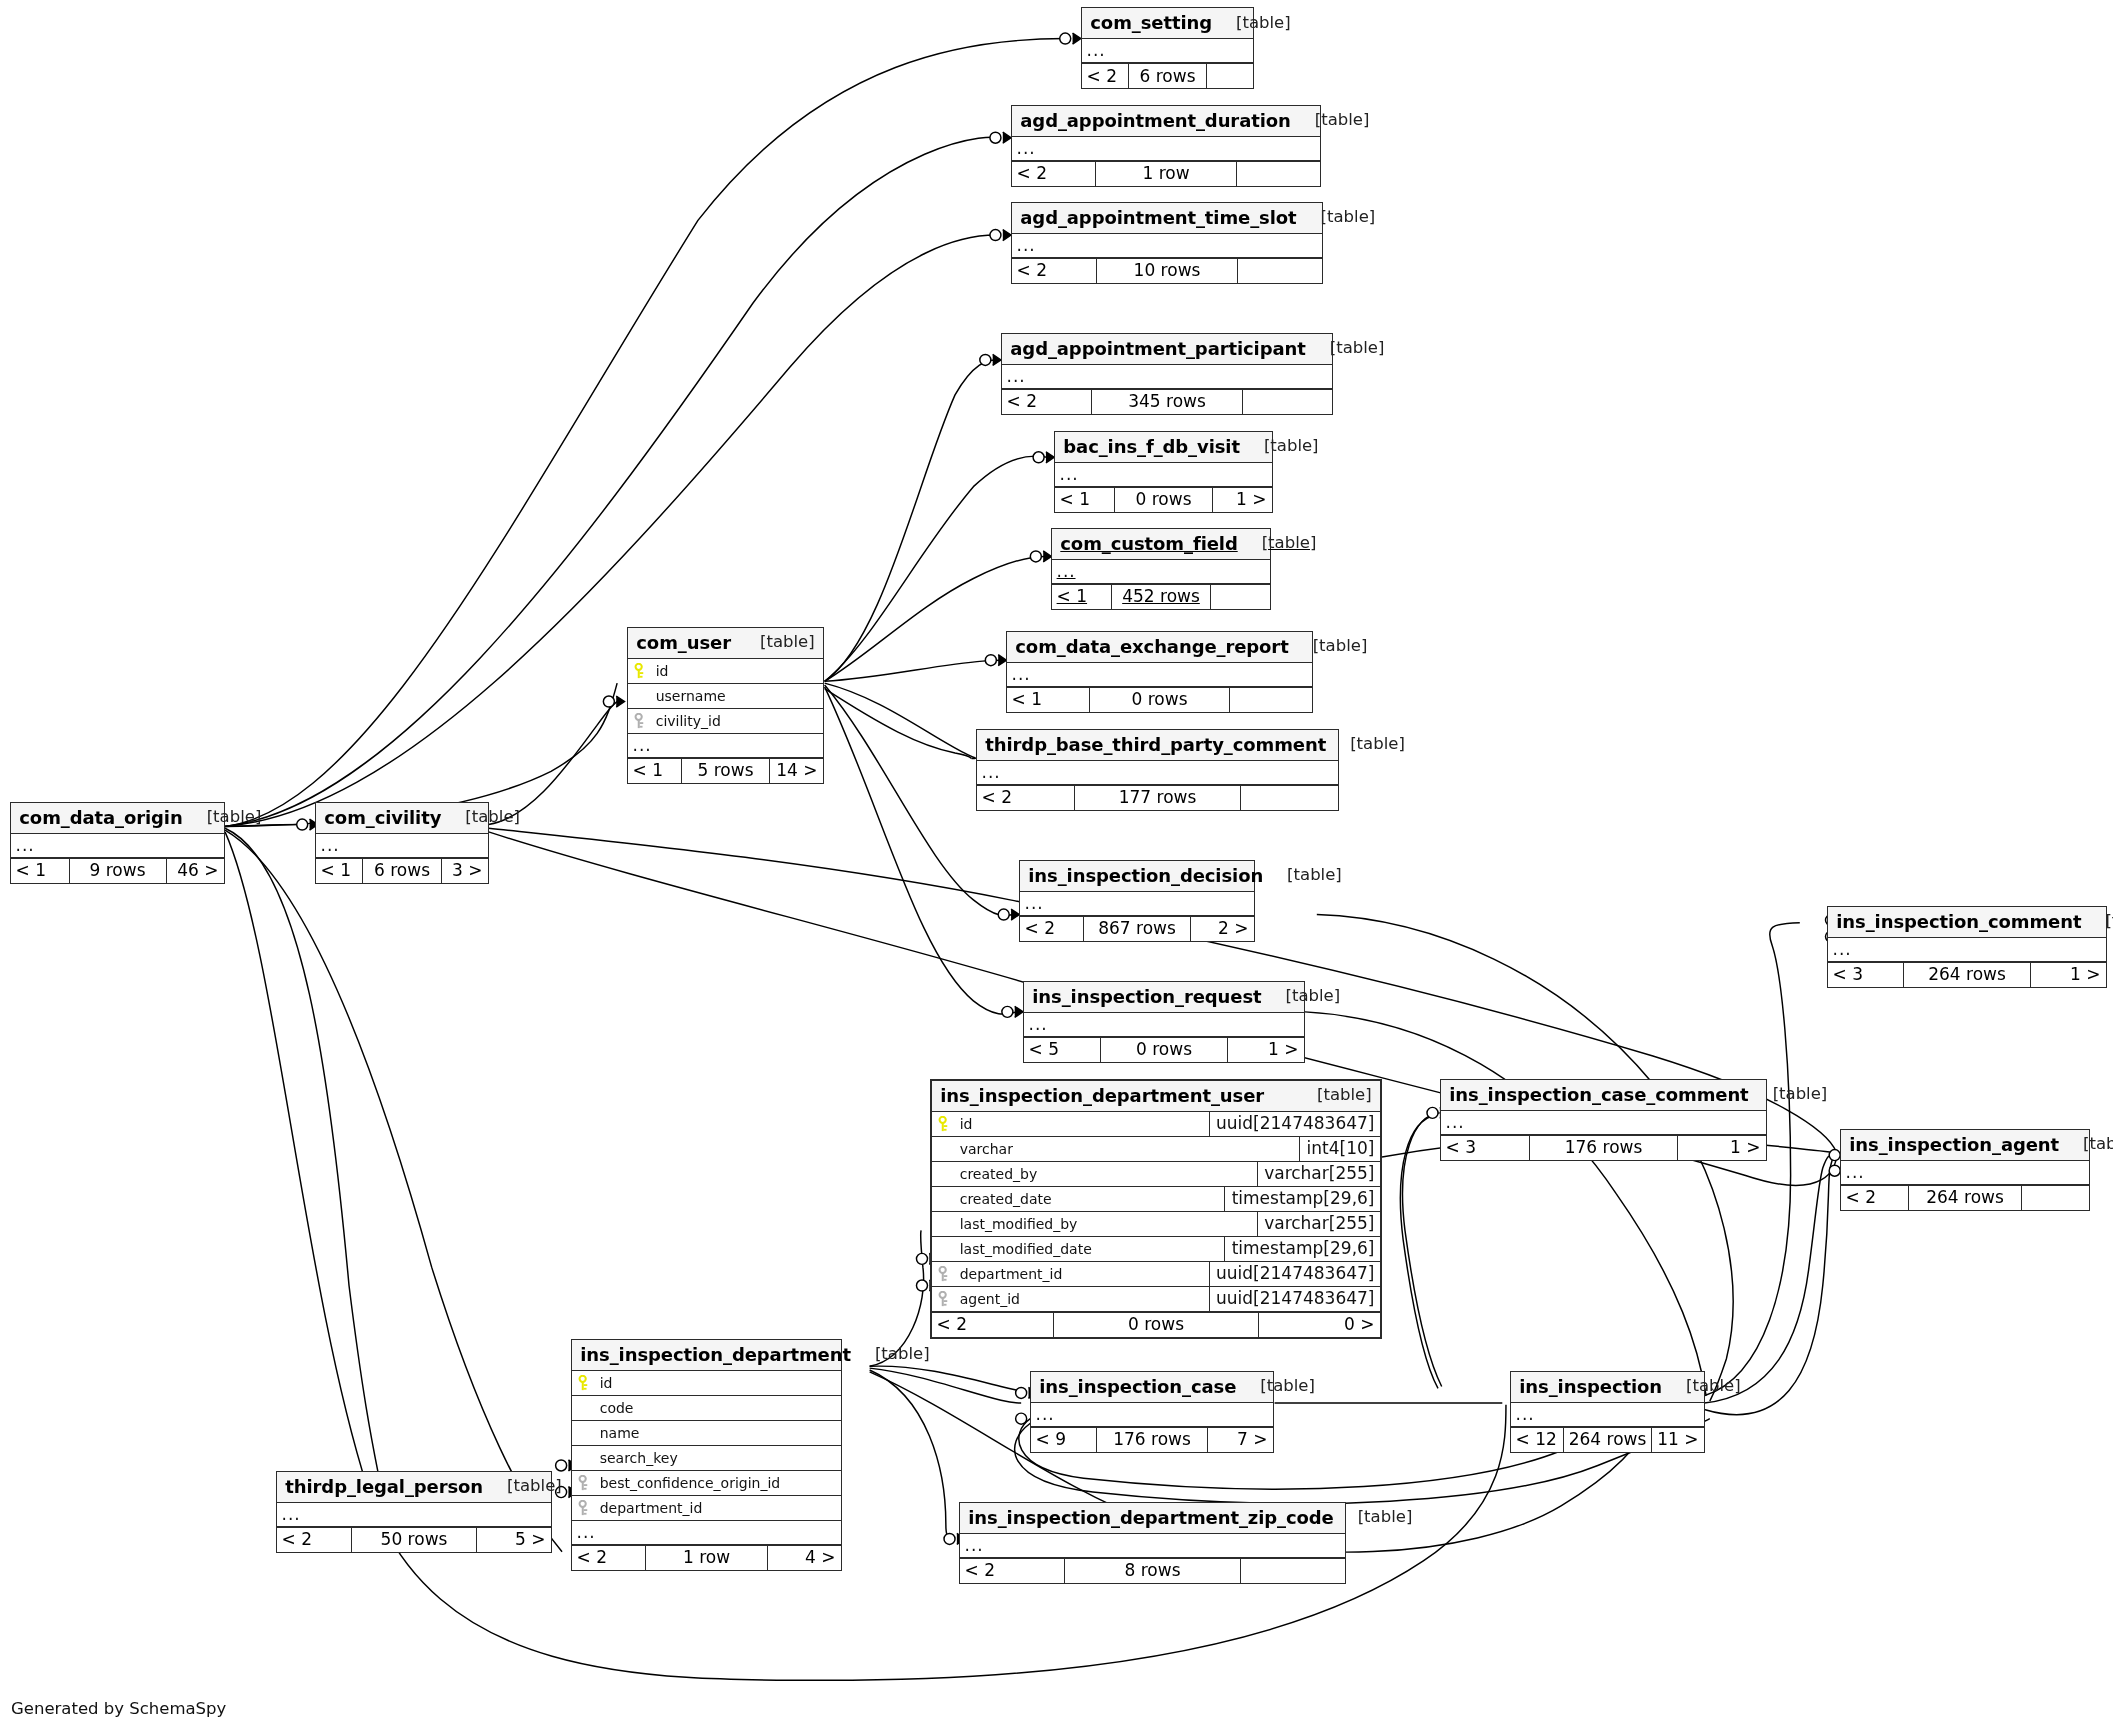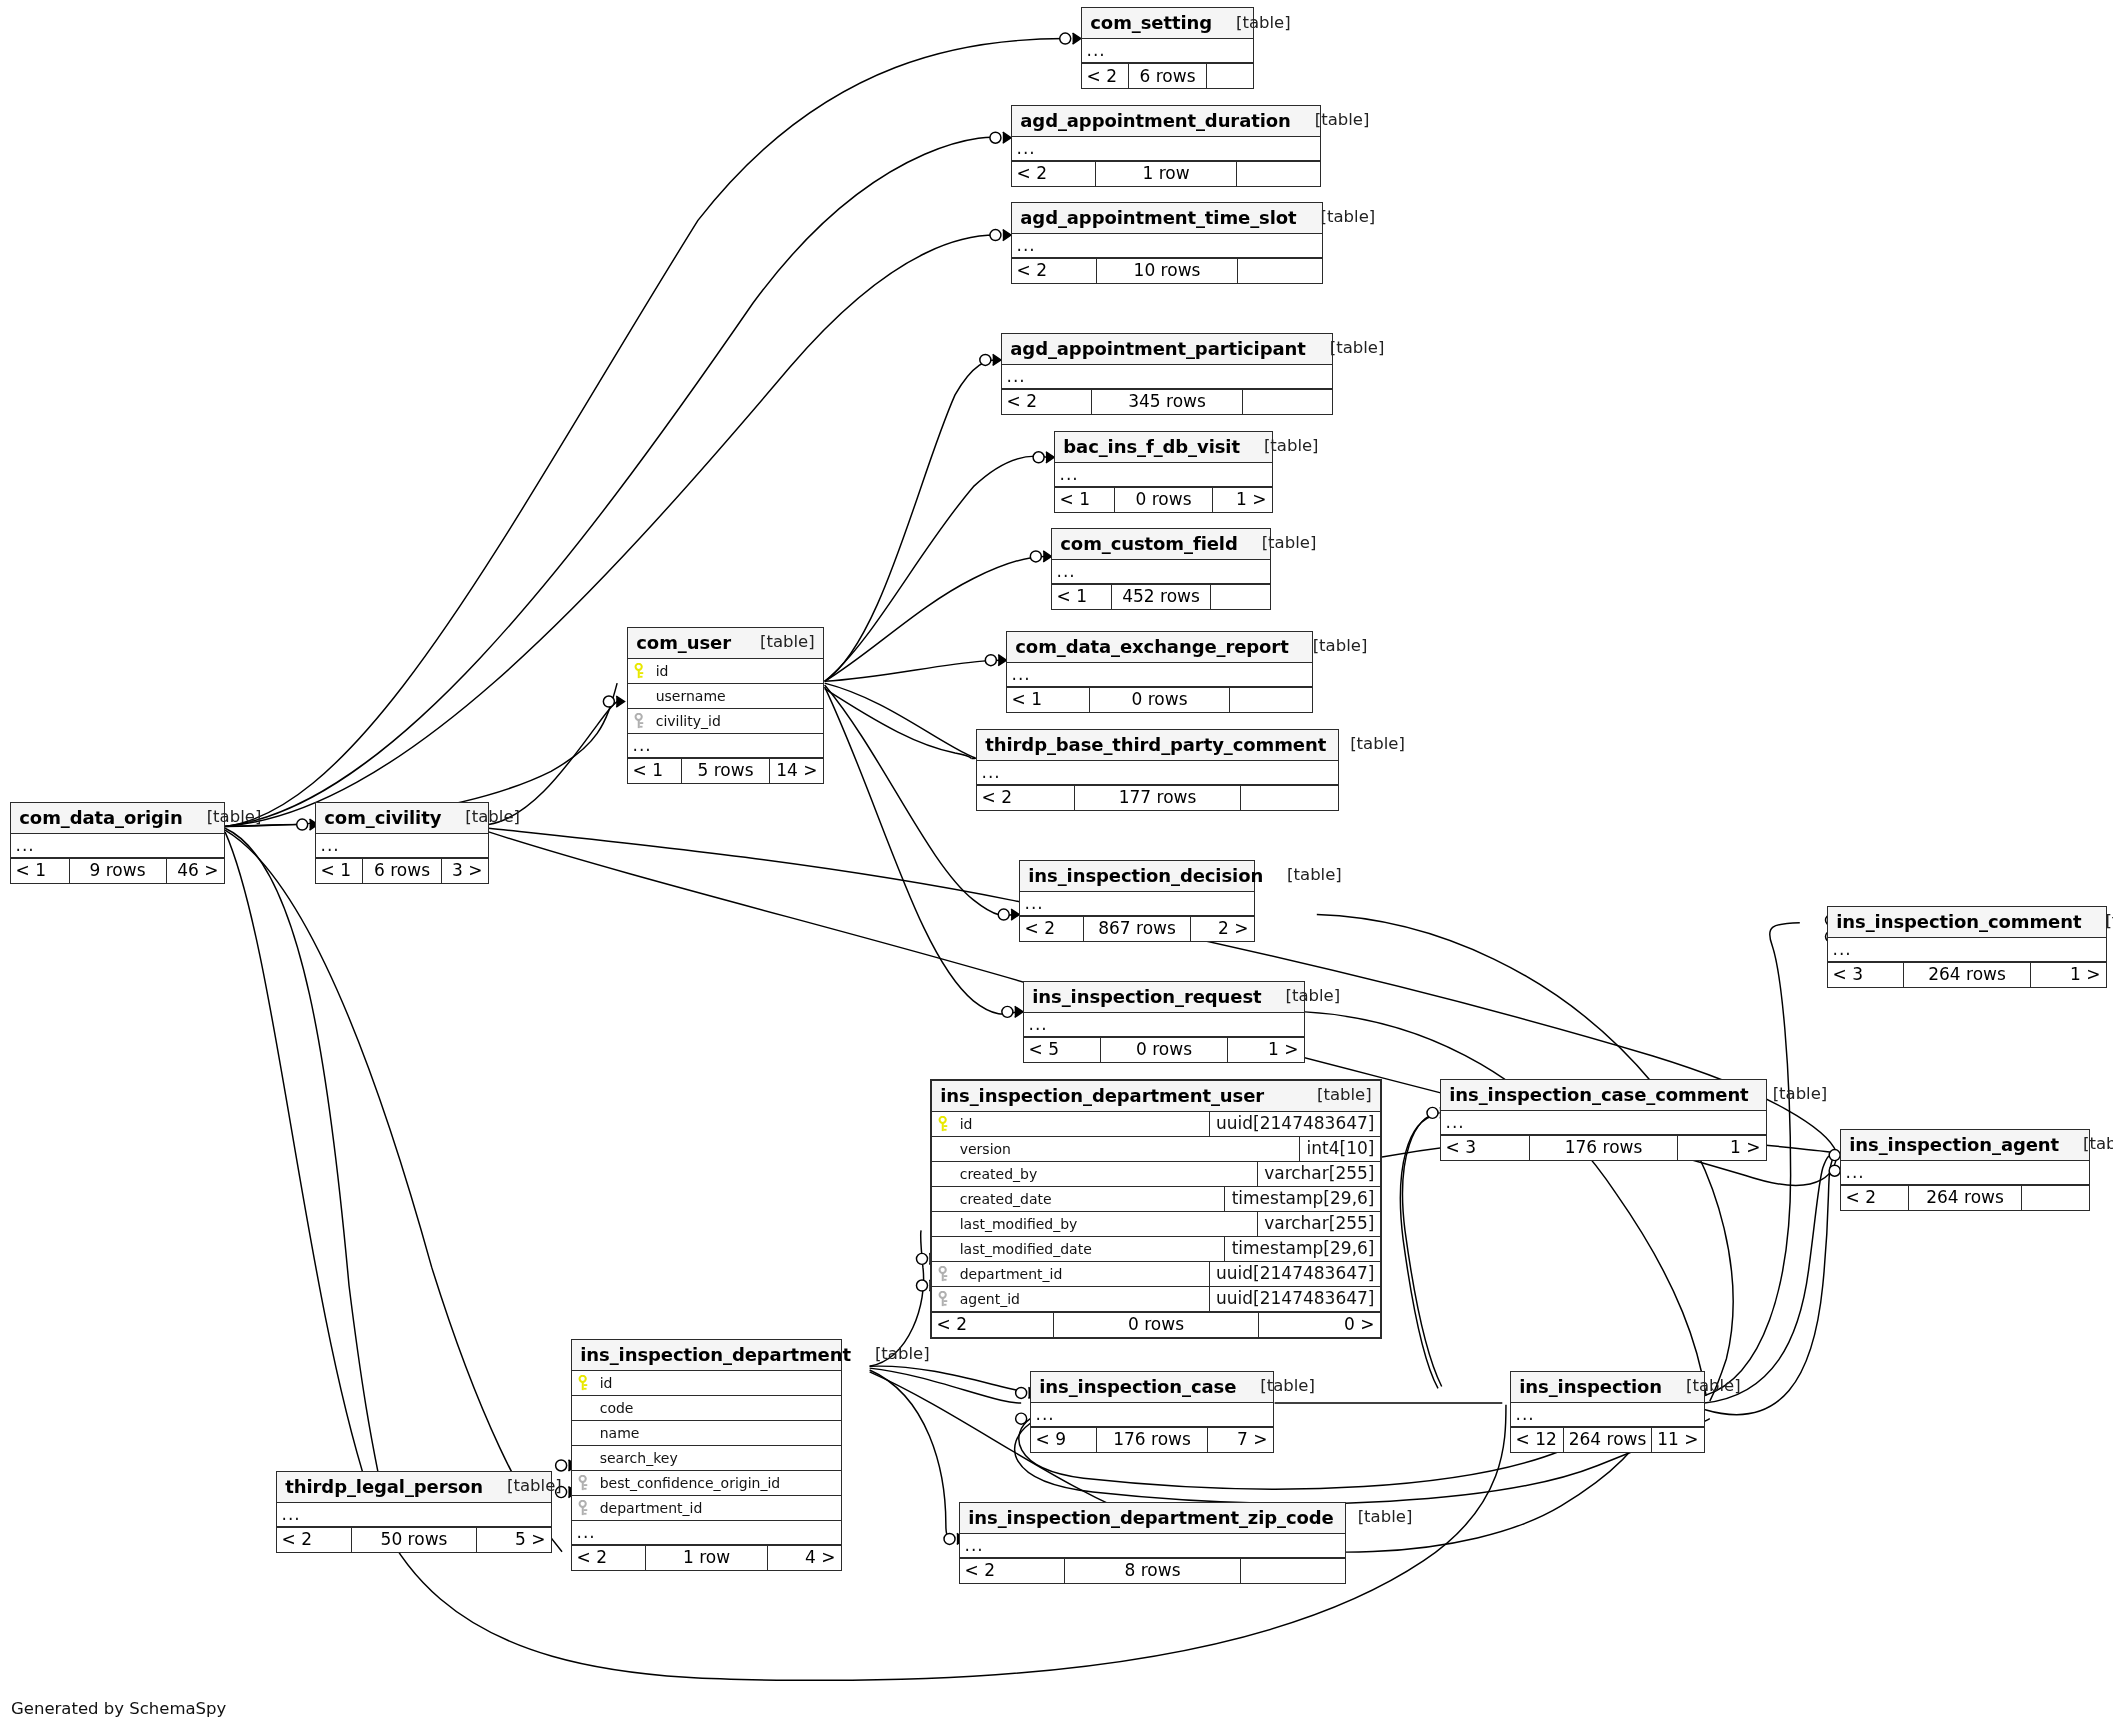--- a/index.html
+++ b/index.html
@@ -296,21 +296,21 @@
         <span class="tbl-name">bac_ins_f_db_visit</span>
         <span class="tbl-kind">[table]</span>
       </div>
       <div class="ellipsis-row">...</div>
       <div class="foot">
         <div class="foot-l">&lt; 1</div>
         <div class="foot-c">0 rows</div>
         <div class="foot-r">1 &gt;</div>
       </div>
     </div>
-    <div class="tbl" style="left: 1051px; top: 528px; width: 220px;">
+    <div class="tbl" style="left: 1051px; top: 528px; width: 220px; text-decoration: underline;">
       <div class="tbl-head">
         <span class="tbl-name">com_custom_field</span>
         <span class="tbl-kind">[table]</span>
       </div>
       <div class="ellipsis-row">...</div>
       <div class="foot">
         <div class="foot-l">&lt; 1</div>
         <div class="foot-c">452 rows</div>
         <div class="foot-r"></div>
       </div>
@@ -449,21 +449,21 @@
             <rect x="4" y="6.5" width="2.2" height="10" fill="#e8e800"></rect>
             <rect x="6" y="10" width="4" height="2" fill="#e8e800"></rect>
             <rect x="6" y="14" width="3.2" height="2" fill="#e8e800"></rect>
           </svg>
         </span>
         <span class="col-name">id</span>
         <span class="col-type">uuid[2147483647]</span>
       </div>
       <div class="col-row">
         <span class="col-key"></span>
-        <span class="col-name">version</span>
+        <span class="col-name">varchar</span>
         <span class="col-type">int4[10]</span>
       </div>
       <div class="col-row">
         <span class="col-key"></span>
         <span class="col-name">created_by</span>
         <span class="col-type">varchar[255]</span>
       </div>
       <div class="col-row">
         <span class="col-key"></span>
         <span class="col-name">created_date</span>

